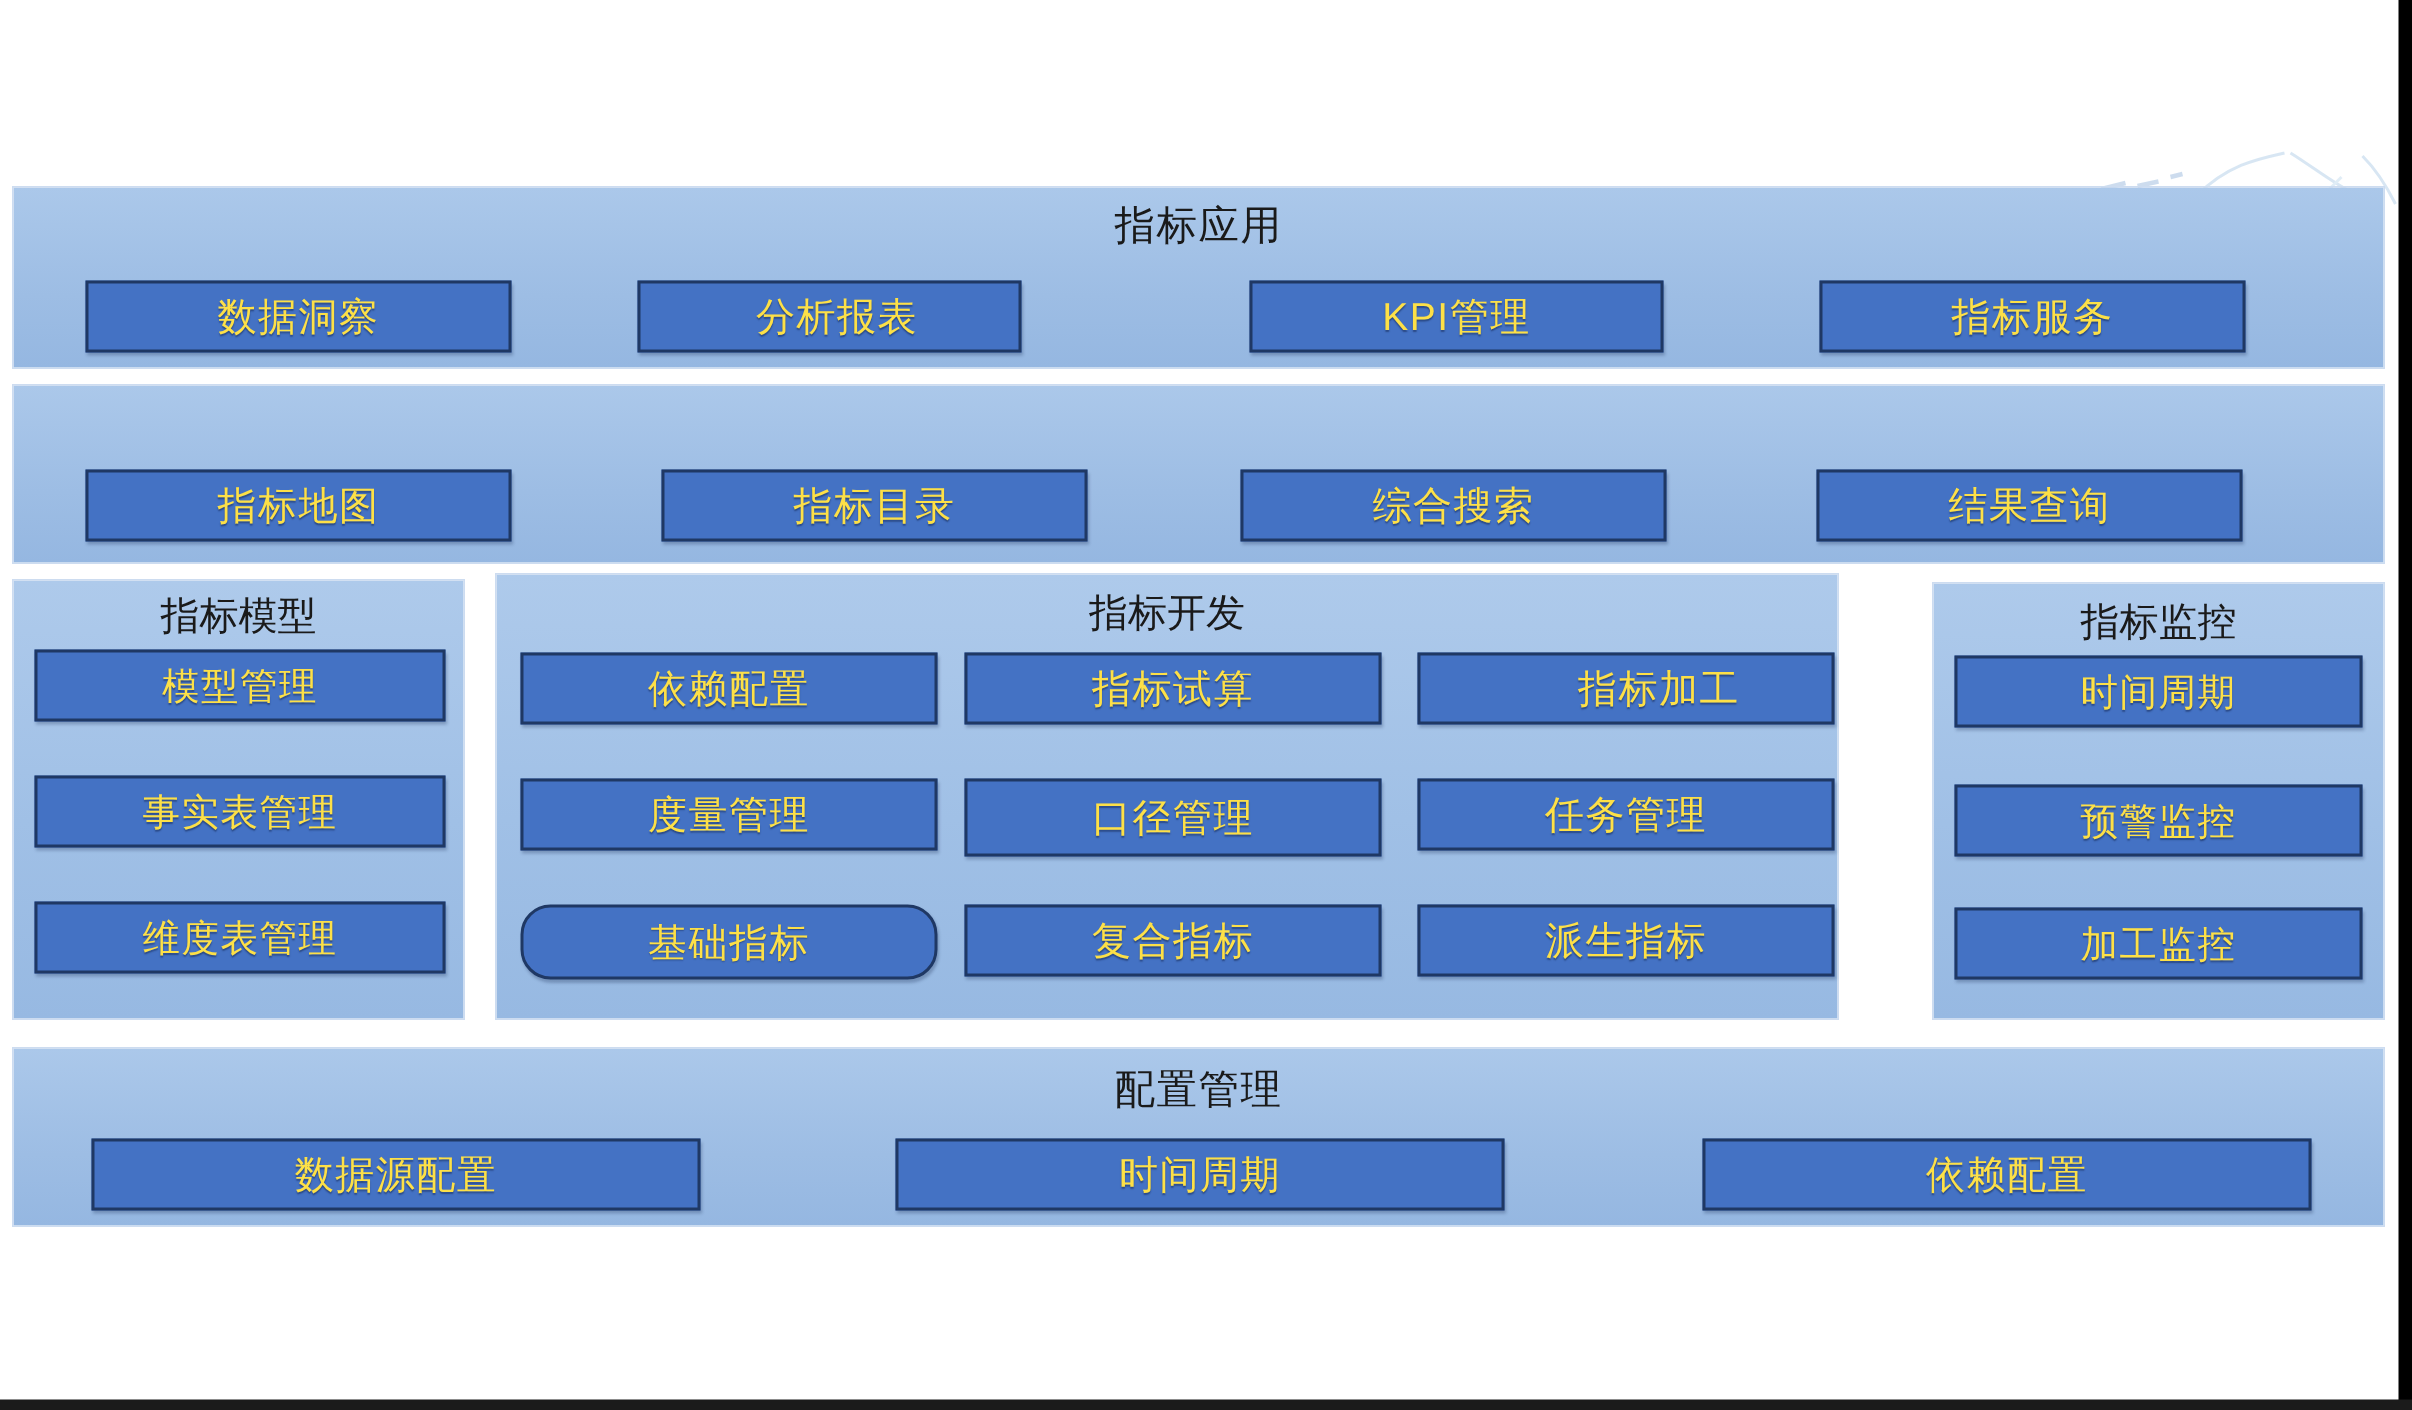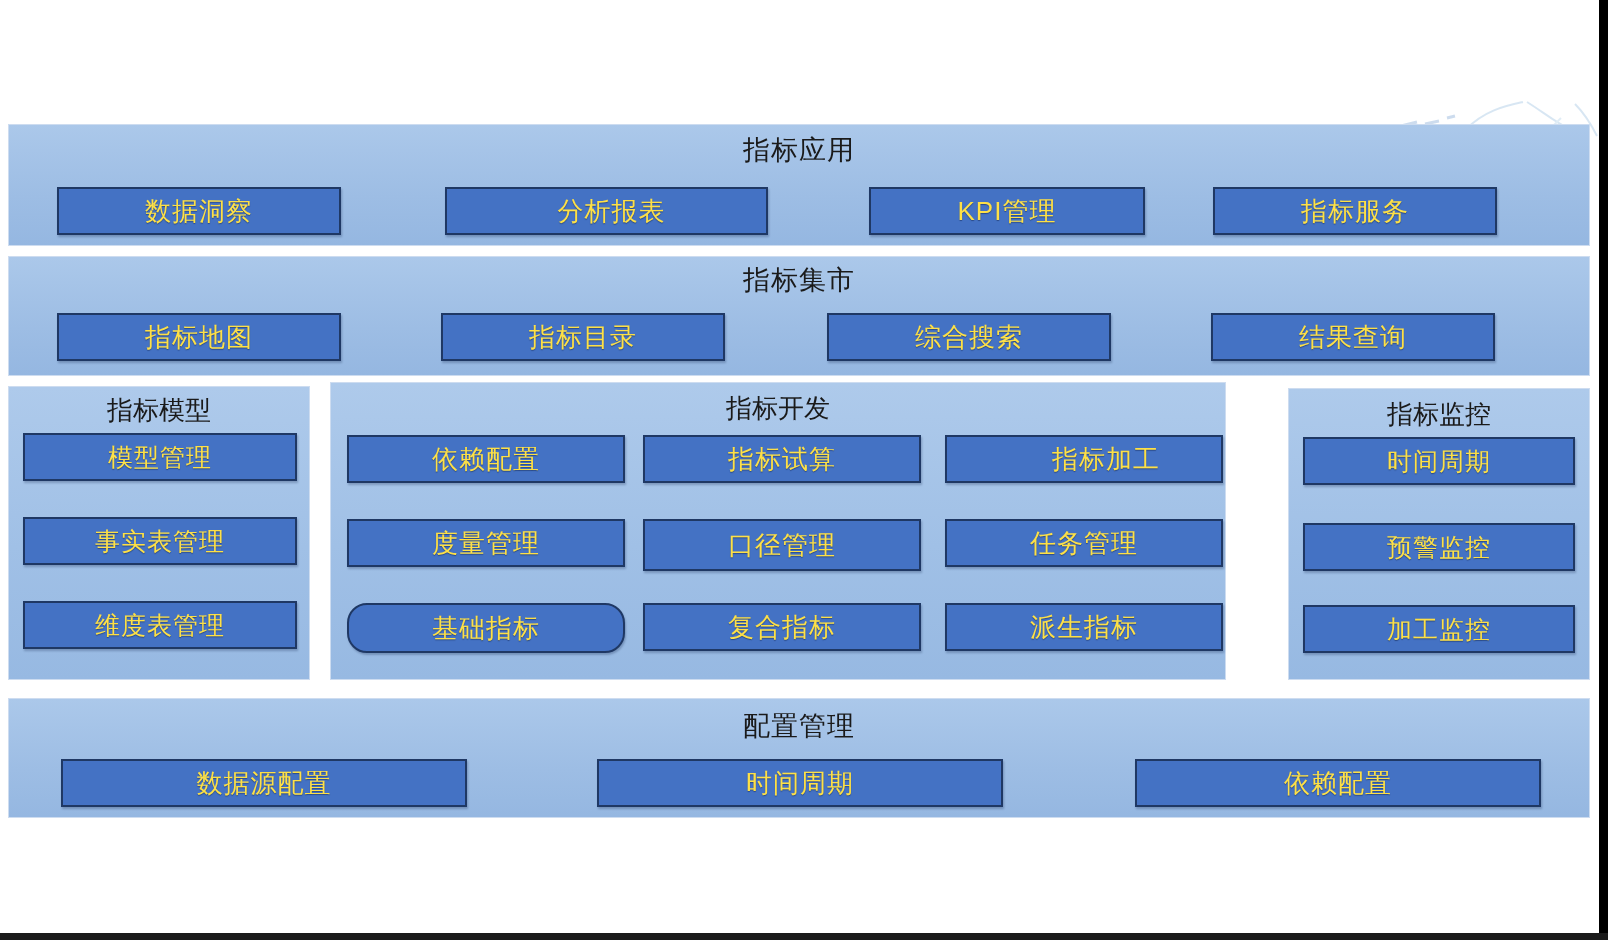--- a/index.html
+++ b/index.html
@@ -108,27 +108,26 @@
     <path d="M6,26 L22,22 M30,24 L44,21 M52,18 L60,16" stroke="#5b8fc9" stroke-width="3" fill="none"></path>
     <path d="M70,30 C90,10 110,6 128,2" stroke="#7fb0d8" stroke-width="2" fill="none"></path>
     <path d="M132,2 C148,12 160,22 176,30" stroke="#7fb0d8" stroke-width="2" fill="none"></path>
     <path d="M180,4 C190,14 196,24 202,36" stroke="#7fb0d8" stroke-width="2" fill="none"></path>
     <path d="M150,34 L166,18" stroke="#9cc4e3" stroke-width="2" fill="none"></path>
   </svg>
 
   <div class="band" style="left:8px; top:124px; width:1582px; height:122px;">
     <div class="band-title" style="top:12px;">指标应用</div>
     <div class="btn" style="left:48px; top:62px; width:284px; height:48px;">数据洞察</div>
-    <div class="btn" style="left:436px; top:62px; width:323px; height:48px;padding-left:10px;">分析报表</div>
-    <div class="btn" style="left:824px; top:62px; width:276px; height:48px;margin-left:36px;">KPI管理</div>
+    <div class="btn" style="left:416px; top:62px; width:256px; height:48px;padding-left:10px;">分析报表</div>
+    <div class="btn" style="left:824px; top:62px; width:276px; height:48px;">KPI管理</div>
     <div class="btn" style="left:1204px; top:62px; width:284px; height:48px;">指标服务</div>
   </div>
 
   <div class="band" style="left:8px; top:256px; width:1582px; height:120px;">
-    <div class="band-title" style="top:10px;">指标集市</div>
     <div class="btn" style="left:48px; top:56px; width:284px; height:48px;">指标地图</div>
     <div class="btn" style="left:432px; top:56px; width:284px; height:48px;">指标目录</div>
     <div class="btn" style="left:818px; top:56px; width:284px; height:48px;">综合搜索</div>
     <div class="btn" style="left:1202px; top:56px; width:284px; height:48px;">结果查询</div>
   </div>
 
   <div class="col-panel" style="left:8px; top:386px; width:302px; height:294px;">
     <div class="col-title" style="top:10px;">指标模型</div>
     <div class="btn small" style="left:14px; top:46px; width:274px; height:48px;">模型管理</div>
     <div class="btn small" style="left:14px; top:130px; width:274px; height:48px;">事实表管理</div>

